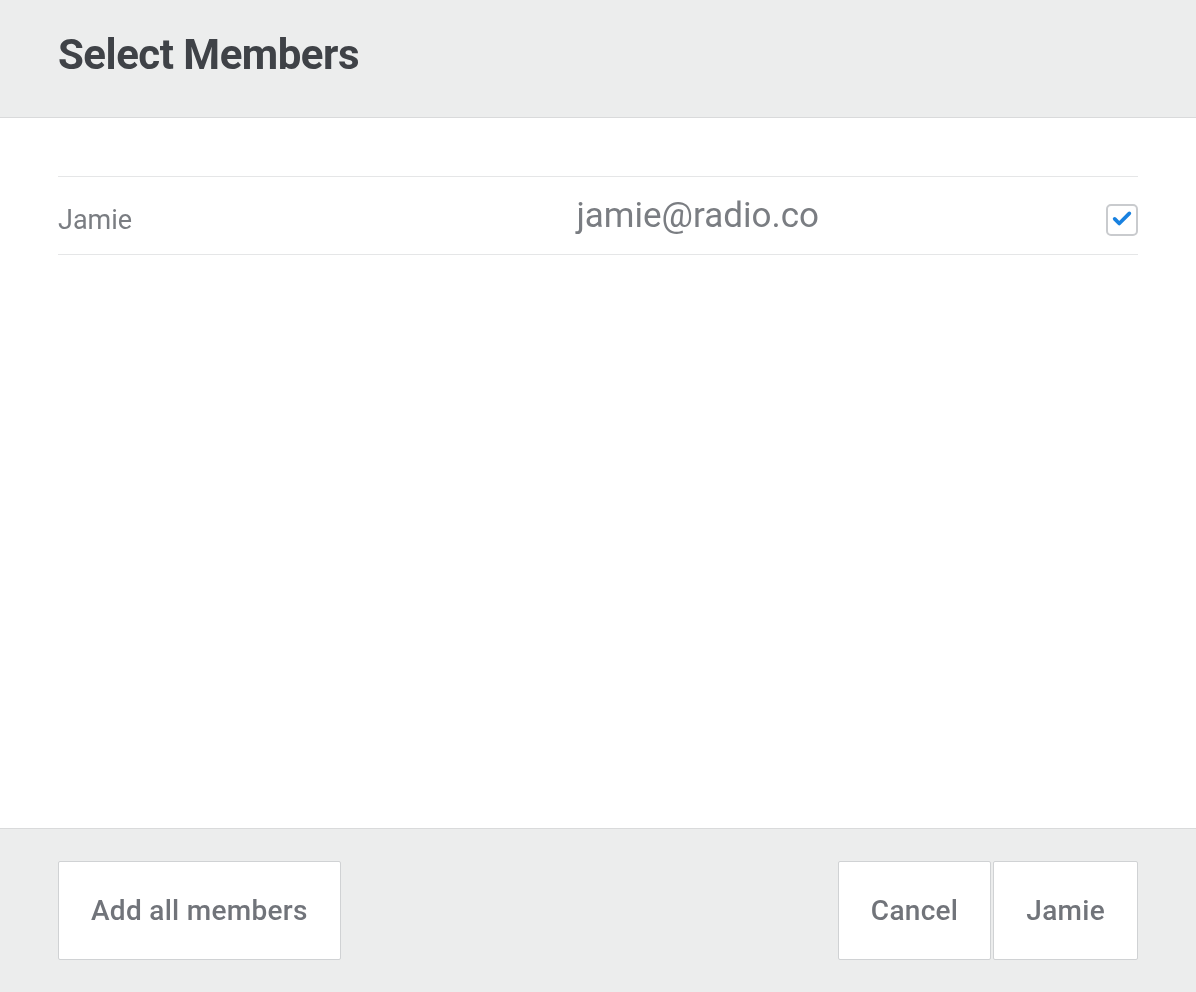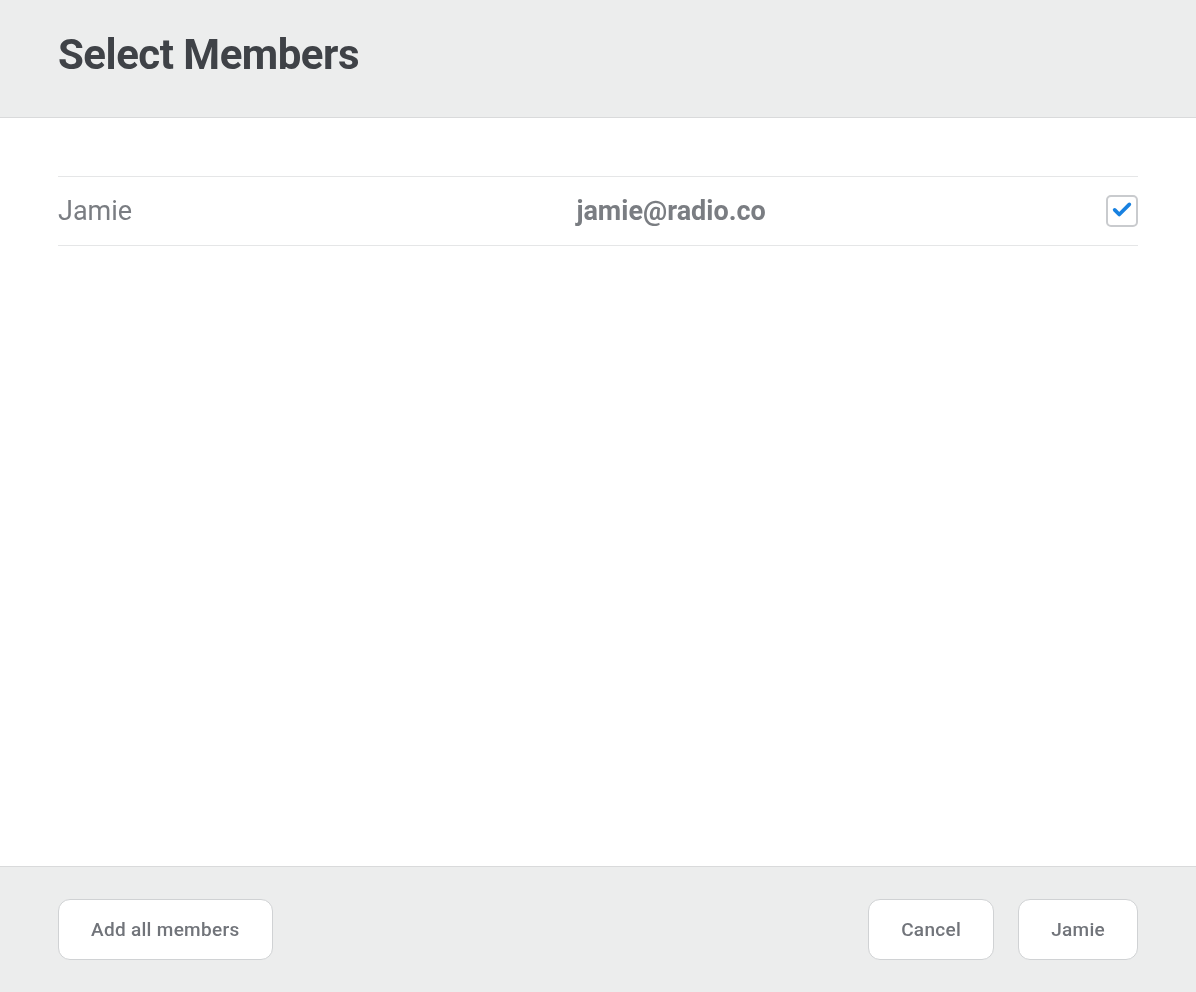--- a/index.html
+++ b/index.html
@@ -43,23 +43,23 @@
       border-bottom: 1px solid #e5e6e7;
     }
     .member-name {
       flex: 0 0 48%;
       font-size: 27px;
       color: #7a7d82;
       font-weight: 400;
     }
     .member-email {
       flex: 1;
-      font-size: 27px;
+      font-size: 35px;
       color: #7a7d82;
-      font-weight: 700;
+      font-weight: 400;
     }
     .member-check {
       flex: 0 0 auto;
       width: 32px;
       height: 32px;
       border: 2px solid #c9cbce;
       border-radius: 5px;
       background: #ffffff;
       display: flex;
       align-items: center;
@@ -73,31 +73,31 @@
     .footer {
       background: #eceded;
       padding: 32px 58px;
       border-top: 1px solid #d9dadb;
       display: flex;
       align-items: center;
       justify-content: space-between;
     }
     .footer-right {
       display: flex;
-      gap: 24px;
+      gap: 2px;
       align-items: flex-end;
     }
     .btn {
-      padding: 18px 32px;
-      font-size: 19px;
+      padding: 32px 32px;
+      font-size: 28px;
       font-weight: 500;
       color: #71747a;
       background: #ffffff;
       border: 1px solid #d0d2d4;
-      border-radius: 12px;
+      border-radius: 2px;
       cursor: pointer;
       letter-spacing: 0.3px;
       font-family: inherit;
     }
   </style>
 </head>
 <body>
 
 <div class="header">
   <h1 class="header-title">Select Members</h1>

